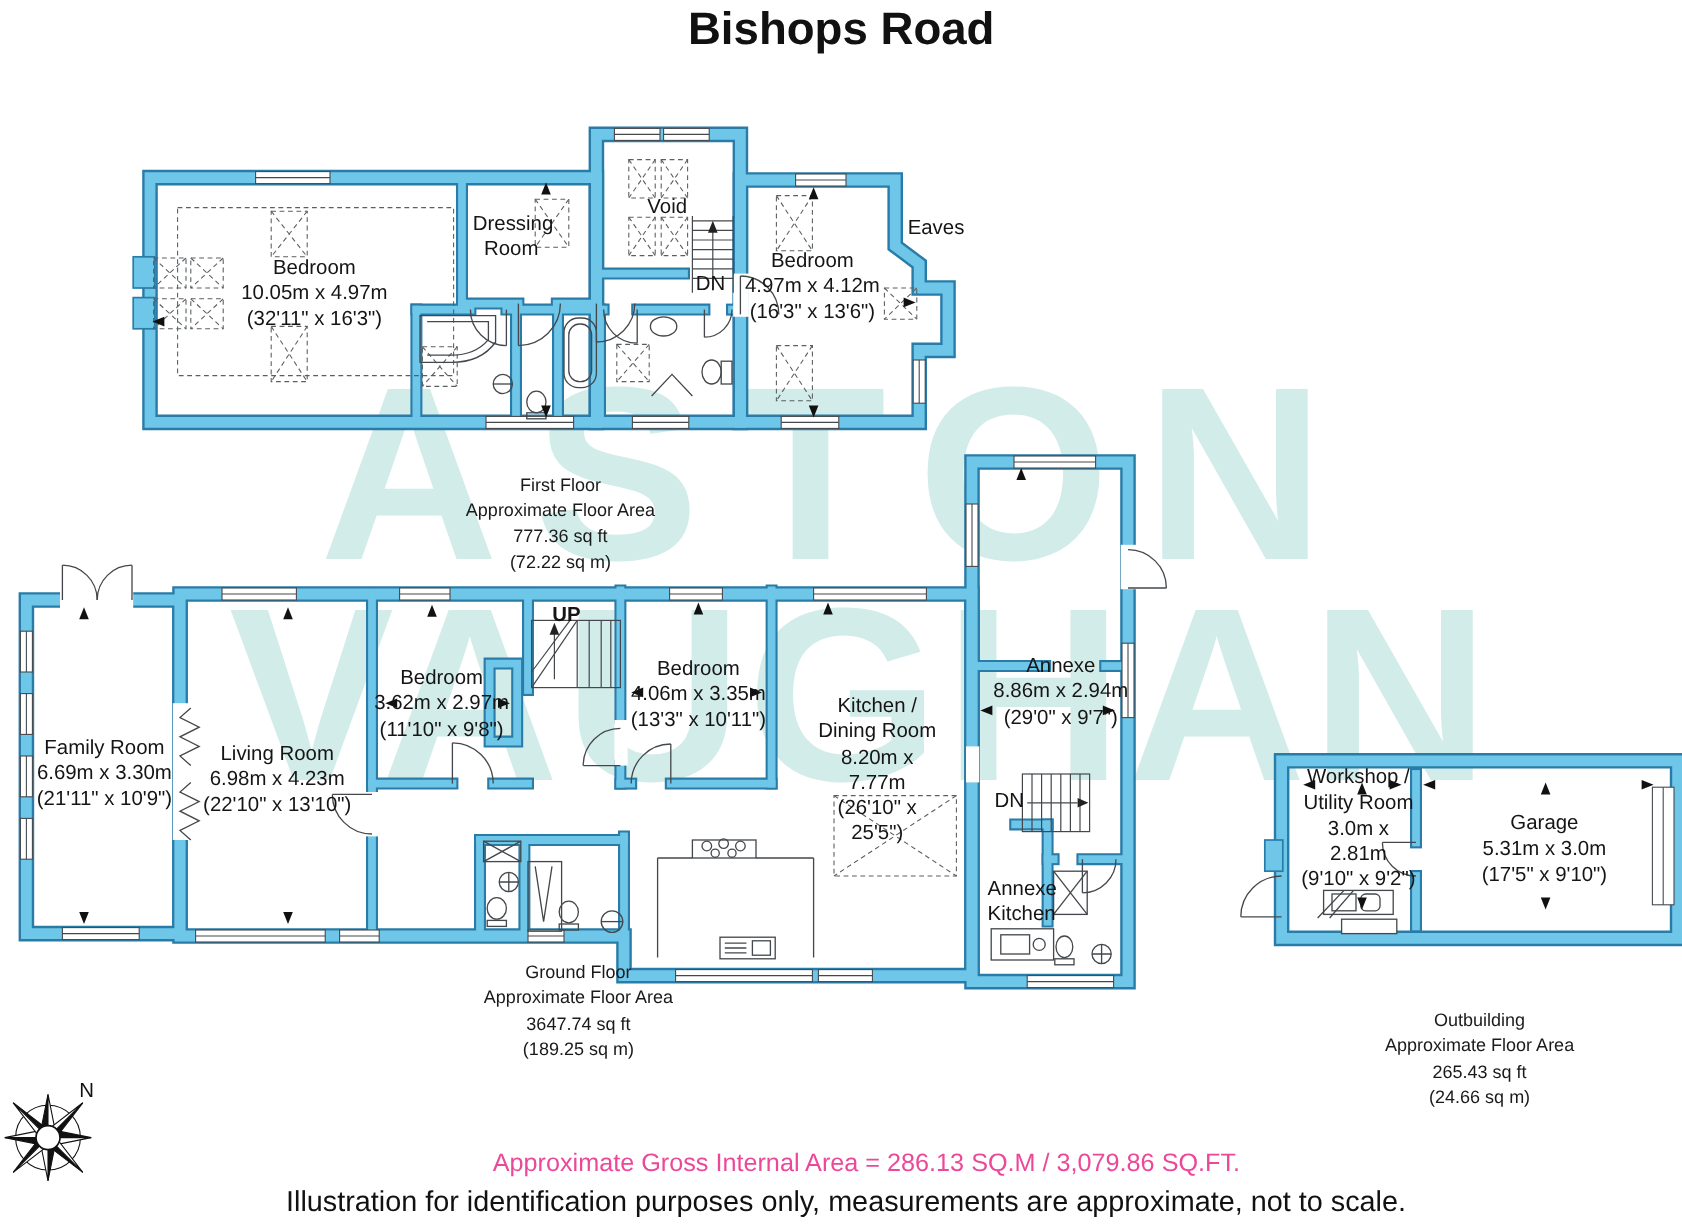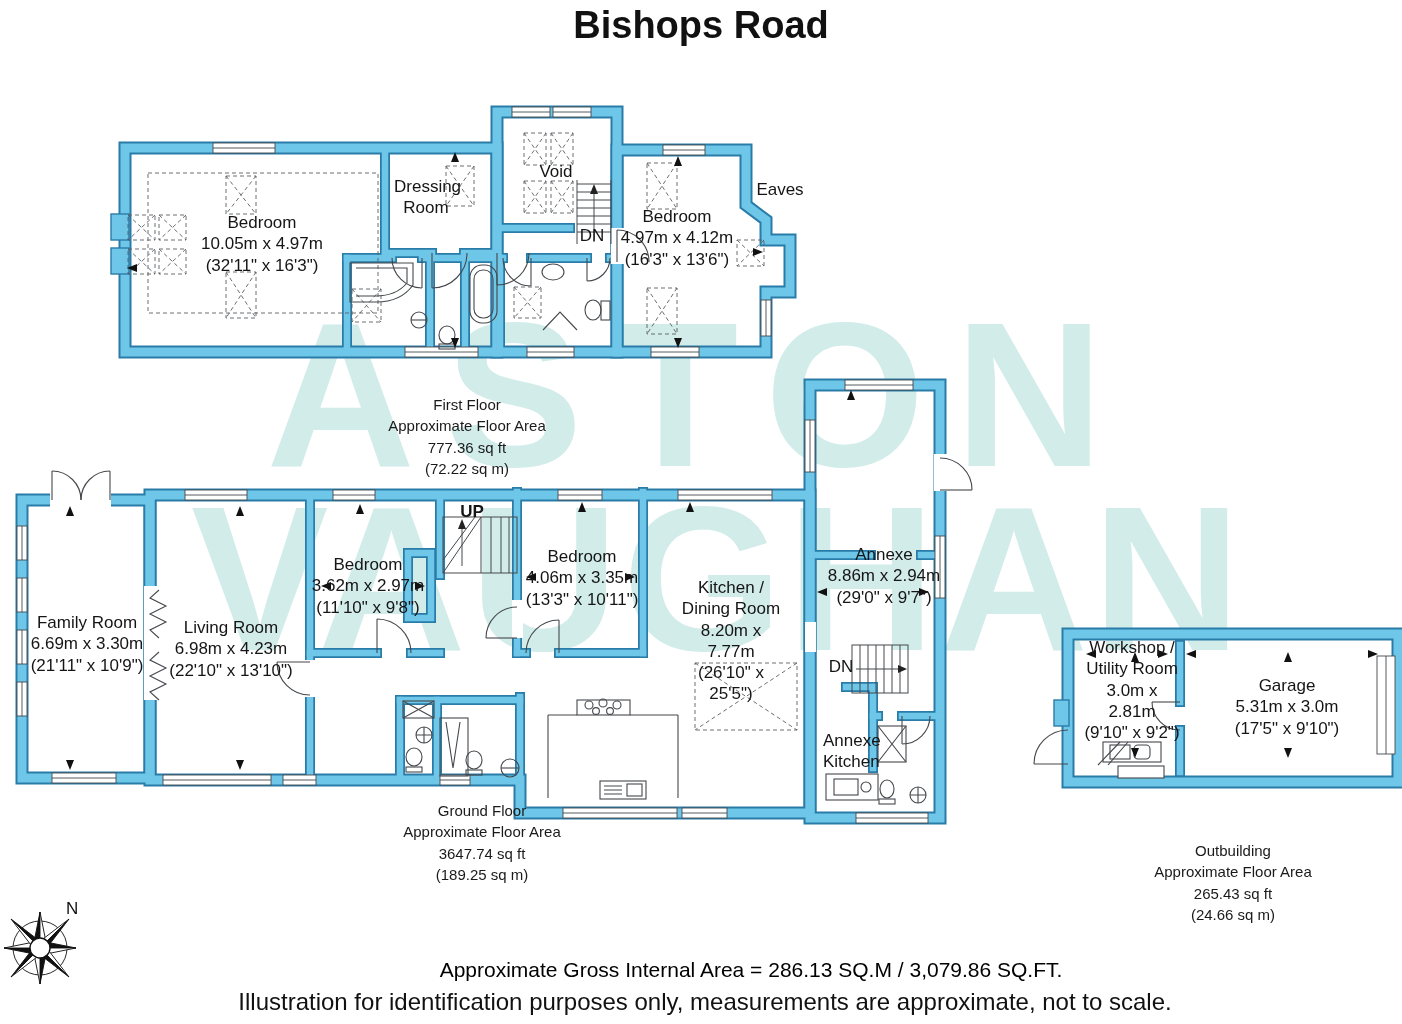--- a/index.html
+++ b/index.html
@@ -7,21 +7,21 @@
          font-family:"Liberation Sans",sans-serif;}
   .stage svg{position:absolute;left:0;top:0;}
   .title{position:absolute;left:701px;top:4px;transform:translateX(-50%);
          font-size:38px;font-weight:bold;color:#111;white-space:nowrap;}
   .lbl{position:absolute;transform:translate(-50%,-50%);text-align:center;
        font-size:17px;line-height:1.25;color:#151515;}
   .lbl.nowrap div{white-space:nowrap;}
   .caption{position:absolute;transform:translateX(-50%);text-align:center;
            font-size:15px;line-height:1.42;color:#1a1a1a;white-space:nowrap;}
   .footer1{position:absolute;left:722px;top:958px;transform:translateX(-50%);
-           font-size:21px;color:#000000;white-space:nowrap;margin-left:29px;}
+           font-size:21px;color:#ec4899;white-space:nowrap;}
   .footer2{position:absolute;left:705px;top:988px;transform:translateX(-50%);
            font-size:24px;color:#111;white-space:nowrap;}
   .north{position:absolute;left:66px;top:899px;font-size:17px;color:#111;}
   .wm{font-family:"Liberation Sans",sans-serif;font-weight:bold;}
 </style>
 </head>
 <body>
 
 <div class="stage">
 

